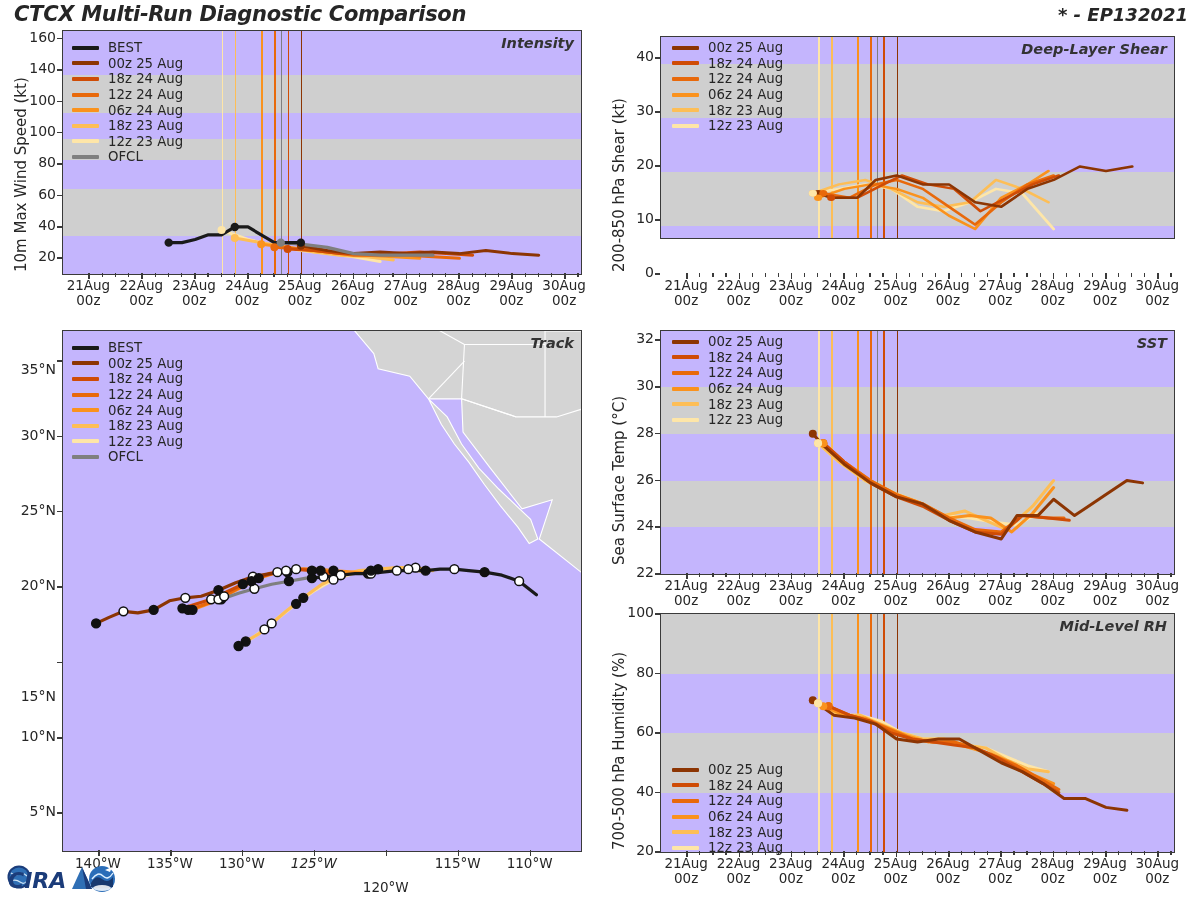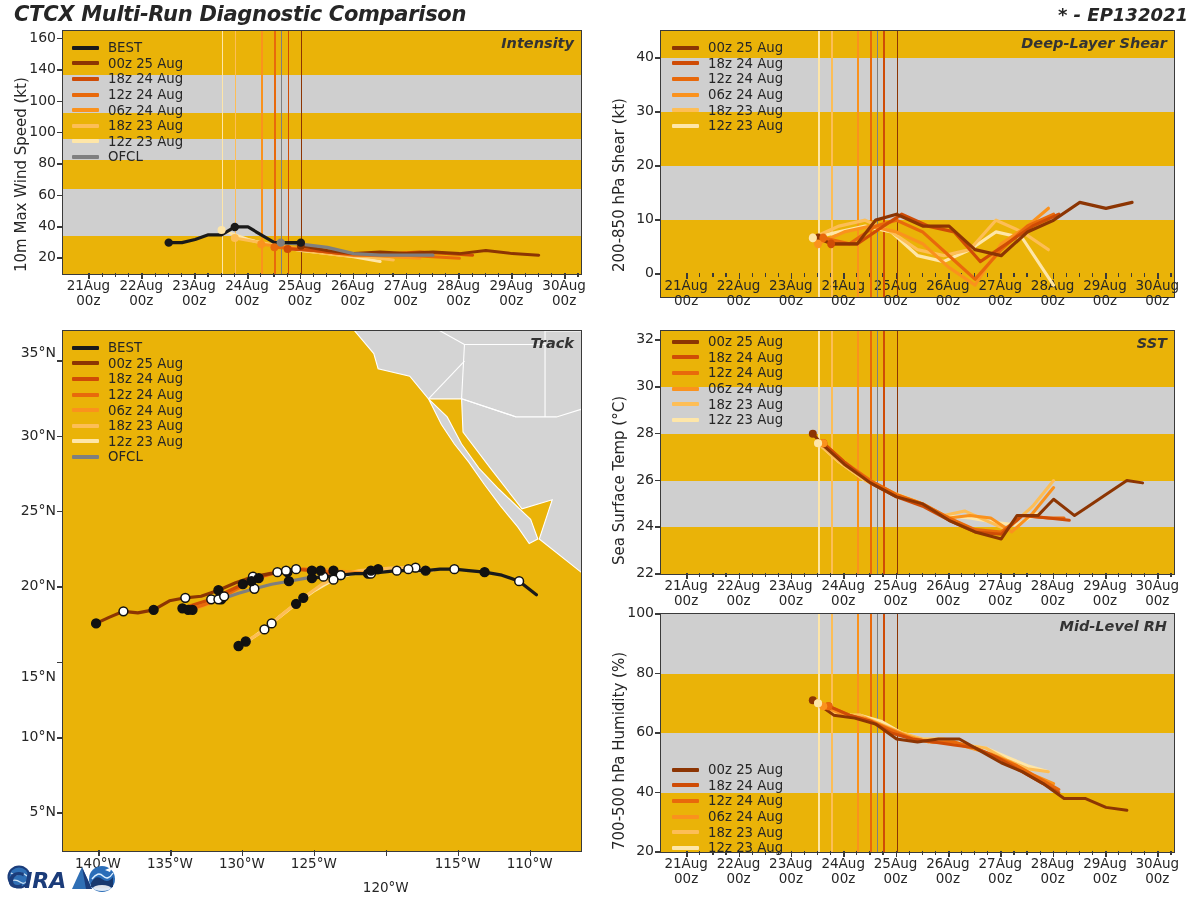--- a/index.html
+++ b/index.html
@@ -6,21 +6,21 @@
   body{width:1200px;height:900px;position:relative;
        font-family:"DejaVu Sans","Liberation Sans",sans-serif;color:#2b2b2b;
        overflow:hidden;}
   .abs{position:absolute;}
   
   #main-title{left:14px;top:2px;font-size:21px;font-weight:bold;font-style:italic;
               letter-spacing:-0.3px;color:#262626;white-space:nowrap;}
   #case-id{right:12px;top:4px;font-size:18px;font-weight:bold;font-style:italic;
            color:#262626;white-space:nowrap;}
   
-  .panel{position:absolute;box-sizing:border-box;border:1.4px solid #3a3a3a;background:#eab308;overflow:hidden;}
+  .panel{position:absolute;box-sizing:border-box;border:1.4px solid #3a3a3a;background:#c4b5fd;overflow:hidden;}
   .panel-title{position:absolute;right:7px;top:4px;font-size:14.5px;font-weight:bold;
                font-style:italic;color:#333;white-space:nowrap;z-index:6;}
   .band{position:absolute;left:0;right:0;background:#cfcfcf;z-index:0;}
   .vline{position:absolute;top:0;bottom:0;width:1.6px;z-index:2;}
   svg.plot{position:absolute;left:0;top:0;width:100%;height:100%;z-index:3;overflow:visible;}
   
   .ylab{position:absolute;font-size:15px;color:#262626;white-space:nowrap;
         transform-origin:0 0;transform:rotate(-90deg);}
   .ytick{position:absolute;font-size:14px;color:#262626;text-align:right;white-space:nowrap;}
   .xtick{position:absolute;font-size:13.5px;color:#262626;text-align:center;white-space:nowrap;line-height:15px;}
@@ -169,21 +169,21 @@
     <div class="lrow">
       <div class="lsw" style="background: rgb(254, 230, 168);"></div>
       <div class="ltxt">12z 23 Aug</div>
     </div>
     <div class="lrow">
       <div class="lsw" style="background: rgb(127, 127, 127);"></div>
       <div class="ltxt">OFCL</div>
     </div>
   </div>
 
-<div class="panel" id="panel-shear" style="left:660px;top:30px;width:515px;height:268px;text-decoration:underline;">
+<div class="panel" id="panel-shear" style="left:660px;top:36px;width:515px;height:203px;text-decoration:underline;">
   <div class="panel-title">Deep-Layer Shear</div>
 <div class="band" style="top: 135px; height: 54px;"></div>
     <div class="band" style="top: 27px; height: 54px;"></div>
     <div class="vline" style="left: 157.041px; background: rgb(254, 230, 168);"></div>
     <div class="vline" style="left: 170.128px; background: rgb(253, 190, 86);"></div>
     <div class="vline" style="left: 196.301px; background: rgb(250, 146, 29);"></div>
     <div class="vline" style="left: 209.388px; background: rgb(232, 105, 11);"></div>
     <div class="vline" style="left: 215.669px; background: rgb(127, 127, 127);"></div>
     <div class="vline" style="left: 222.474px; background: rgb(207, 76, 6);"></div>
     <div class="vline" style="left: 235.561px; background: rgb(140, 53, 3);"></div>
@@ -360,39 +360,39 @@
       <circle cx="270.51111111111106" cy="248.69565217391306" r="4.4" fill="#ffffff" stroke="#111111" stroke-width="1.5"></circle>
       <circle cx="307.9222222222223" cy="239.6521739130435" r="4.4" fill="#111111" stroke="#111111" stroke-width="1.5"></circle>
       <circle cx="345.3333333333333" cy="238.14492753623193" r="4.4" fill="#ffffff" stroke="#111111" stroke-width="1.5"></circle>
     </svg>
   </div>
 <div class="abs" id="trk-yticks">
     <div class="ytick" style="left: 4px; top: 803.319px; width: 52px;">5°N</div>
     <div class="tickmark" style="left: 57px; top: 812.319px; width: 5px; height: 1.6px;"></div>
     <div class="ytick" style="left: 4px; top: 727.957px; width: 52px;">10°N</div>
     <div class="tickmark" style="left: 57px; top: 736.957px; width: 5px; height: 1.6px;"></div>
-    <div class="ytick" style="left: 4px; top: 668px; width: 52px;">15°N</div>
+    <div class="ytick" style="left: 4px; top: 688px; width: 52px;">15°N</div>
     <div class="tickmark" style="left: 57px; top: 661.594px; width: 5px; height: 1.6px;"></div>
     <div class="ytick" style="left: 4px; top: 577.232px; width: 52px;">20°N</div>
     <div class="tickmark" style="left: 57px; top: 586.232px; width: 5px; height: 1.6px;"></div>
     <div class="ytick" style="left: 4px; top: 501.87px; width: 52px;">25°N</div>
     <div class="tickmark" style="left: 57px; top: 510.87px; width: 5px; height: 1.6px;"></div>
     <div class="ytick" style="left: 4px; top: 426.507px; width: 52px;">30°N</div>
     <div class="tickmark" style="left: 57px; top: 435.507px; width: 5px; height: 1.6px;"></div>
-    <div class="ytick" style="left: 4px; top: 344px; width: 52px;">35°N</div>
+    <div class="ytick" style="left: 4px; top: 361px; width: 52px;">35°N</div>
     <div class="tickmark" style="left: 57px; top: 360.145px; width: 5px; height: 1.6px;"></div>
   </div>
 <div class="abs" id="trk-xticks">
     <div class="xtick" style="left: 62.9722px; top: 856px; width: 70px;">140°W</div>
     <div class="tickmark" style="left: 97.9722px; top: 850px; width: 1.6px; height: 6px;"></div>
     <div class="xtick" style="left: 134.917px; top: 856px; width: 70px;">135°W</div>
     <div class="tickmark" style="left: 169.917px; top: 850px; width: 1.6px; height: 6px;"></div>
     <div class="xtick" style="left: 206.861px; top: 856px; width: 70px;">130°W</div>
     <div class="tickmark" style="left: 241.861px; top: 850px; width: 1.6px; height: 6px;"></div>
-    <div class="xtick" style="left: 278.806px; top: 856px; width: 70px;">125°W</div>
+    <div class="xtick" style="left: 278.806px; top: 856px; width: 70px; font-style: italic;">125°W</div>
     <div class="tickmark" style="left: 313.806px; top: 850px; width: 1.6px; height: 6px;"></div>
     <div class="xtick" style="left: 350.75px; top: 880px; width: 70px;">120°W</div>
     <div class="tickmark" style="left: 385.75px; top: 850px; width: 1.6px; height: 6px;"></div>
     <div class="xtick" style="left: 422.694px; top: 856px; width: 70px;">115°W</div>
     <div class="tickmark" style="left: 457.694px; top: 850px; width: 1.6px; height: 6px;"></div>
     <div class="xtick" style="left: 494.639px; top: 856px; width: 70px;">110°W</div>
     <div class="tickmark" style="left: 529.639px; top: 850px; width: 1.6px; height: 6px;"></div>
   </div>
 <div class="legend" id="legend-track" style="left:72px;top:340px;">
     <div class="lrow">

